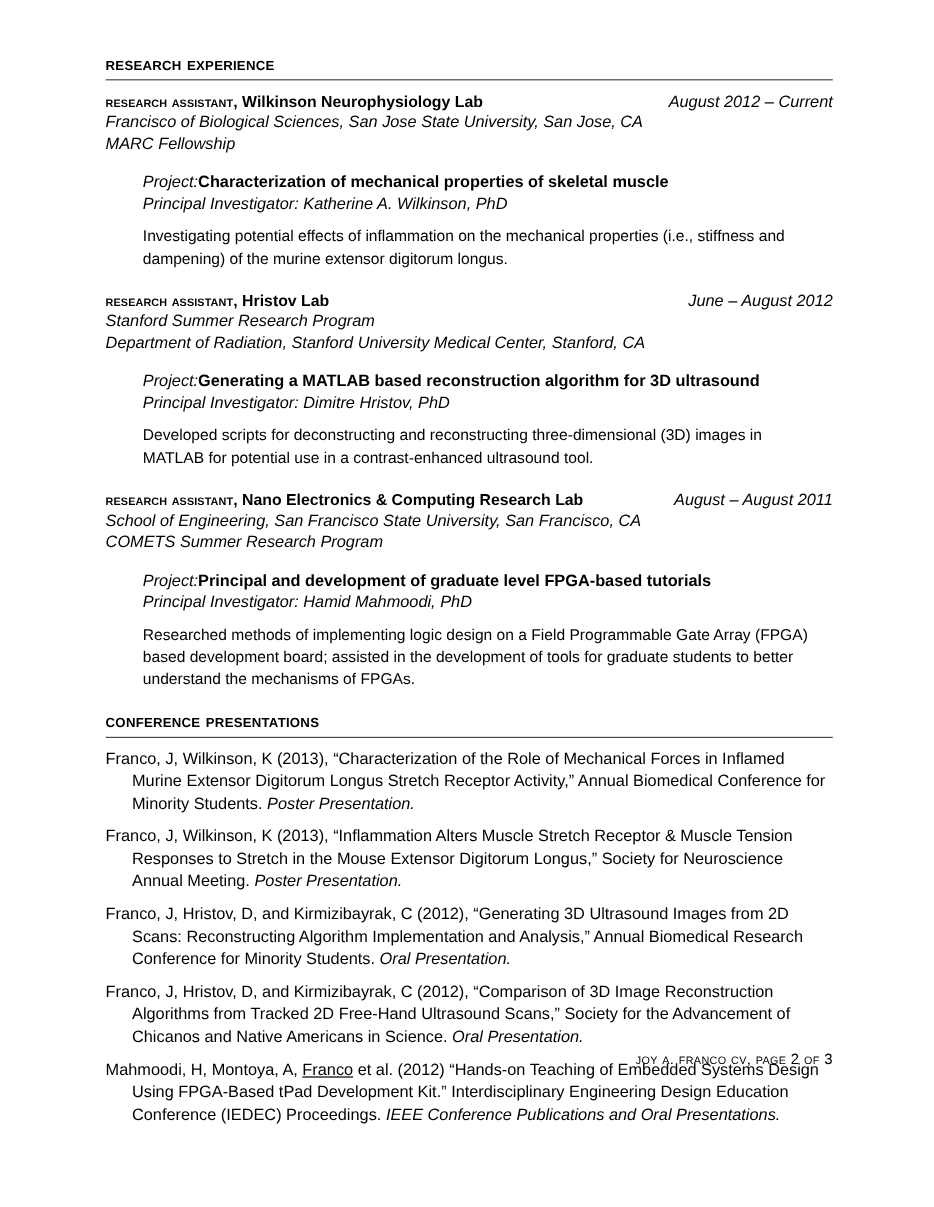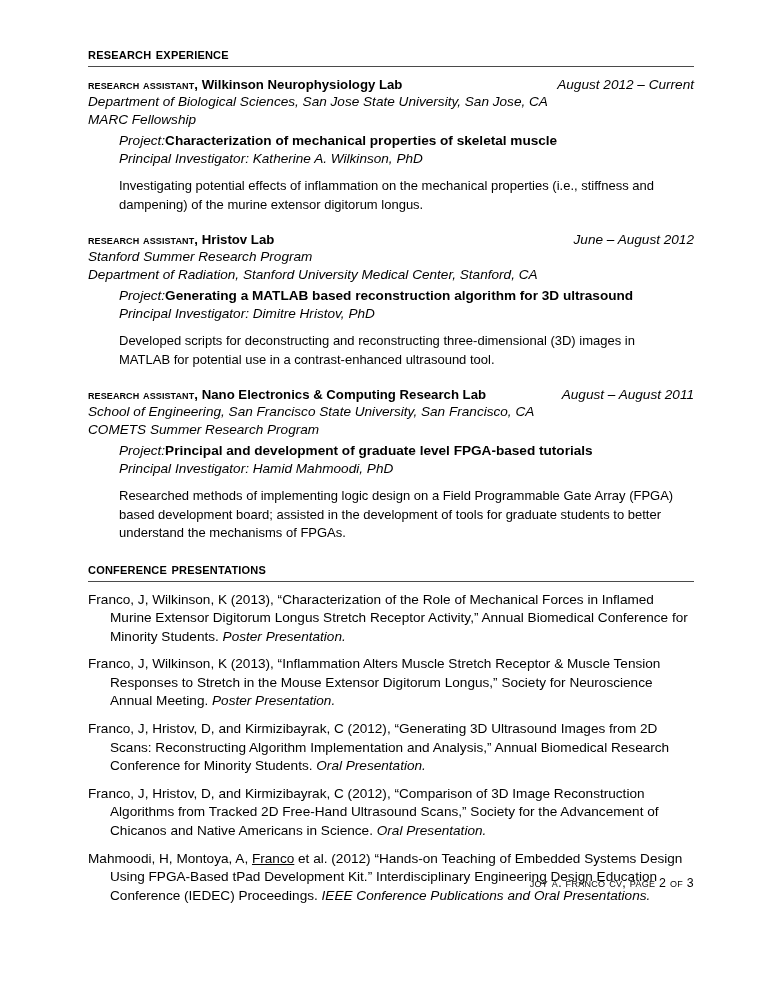--- a/index.html
+++ b/index.html
@@ -67,21 +67,21 @@
   }
   .entry-sub {
     font-style: italic;
     font-size: 13.6px;
     line-height: 17.5px;
   }
 
   
   .project-block {
     margin-left: 31px;
-    margin-top: 4px;
+    margin-top: 15px;
   }
   .project-line {
     font-size: 13.6px;
     line-height: 17.5px;
   }
   .project-label { font-style: italic; }
   .project-title { font-weight: bold; }
   .pi-line {
     font-style: italic;
     font-size: 13.6px;
@@ -129,21 +129,21 @@
 
   <div class="section-head sc">Research Experience</div>
 
   <div>
 
     <div class="entry">
       <div class="entry-title-row">
         <div class="entry-role"><span class="role-sc">Research Assistant,</span><span> Wilkinson Neurophysiology Lab</span></div>
         <div class="entry-dates">August 2012 – Current</div>
       </div>
-      <div class="entry-sub">Department of Biological Sciences, San Jose State University, San Jose, CA</div>
+      <div class="entry-sub">Francisco of Biological Sciences, San Jose State University, San Jose, CA</div>
       <div class="entry-sub">MARC Fellowship</div>
 
       <div class="project-block">
         <div class="project-line"><span class="project-label">Project:</span><span class="project-title">Characterization of mechanical properties of skeletal muscle</span></div>
         <div class="pi-line">Principal Investigator: Katherine A. Wilkinson, PhD</div>
         <div class="project-desc">Investigating potential effects of inflammation on the mechanical properties (i.e., stiffness and dampening) of the murine extensor digitorum longus.</div>
       </div>
     </div>
 
     <div class="entry-gap"></div>

